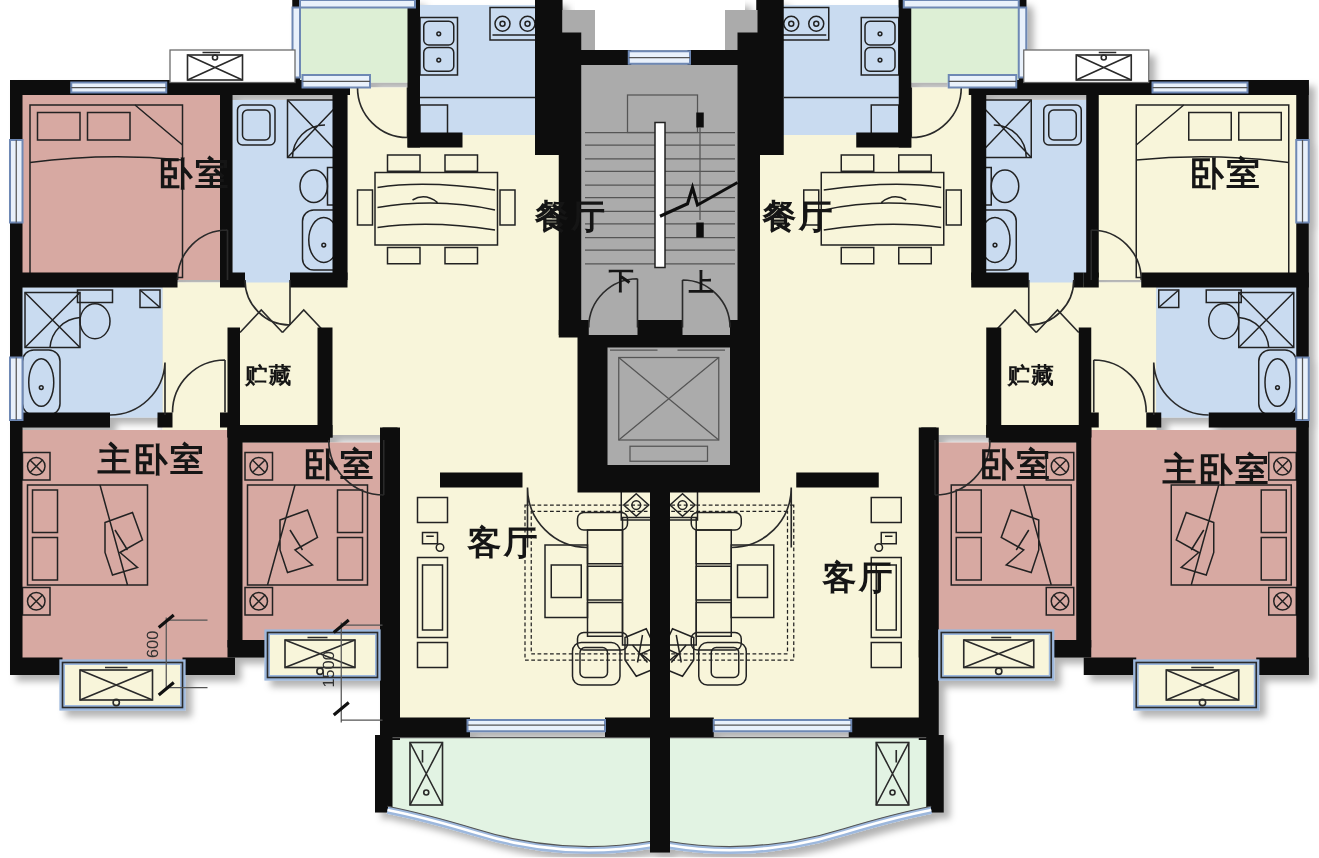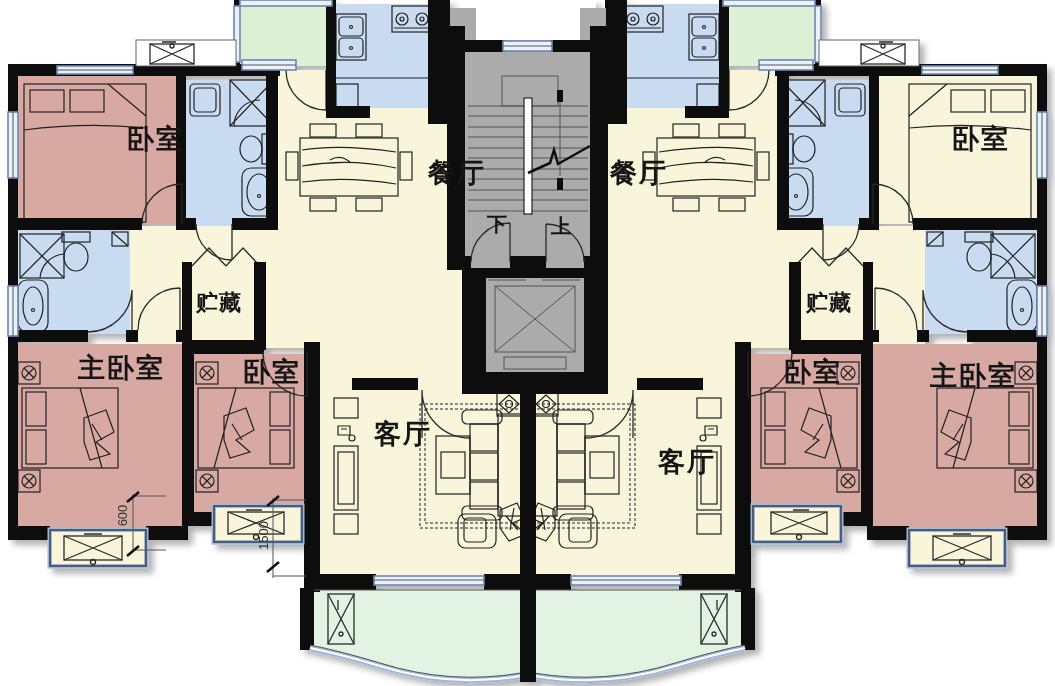--- a/index.html
+++ b/index.html
@@ -2,21 +2,21 @@
 <html style="--wall: #0d0d0d; --pink: #d7a9a2; --blue: #c9dbf0; --cream: #f8f5da; --green-top: #ddefd5; --green-bottom: #e2f3e3; --gray: #ababab; --frame: #6e88b4; --frame-light: #9db8dd; --bedtop-right-fill: #f8f5da;"><head>
 <meta charset="utf-8">
 <style>
   html,body{margin:0;padding:0;background:#fff;}
   #plan{position:relative;width:1055px;height:686px;background:#fff;overflow:hidden;
         font-family:"Liberation Sans","DejaVu Sans",sans-serif;}
   #plan svg{position:absolute;left:0;top:0;}
   .lab{position:absolute;font-weight:bold;color:#151515;white-space:nowrap;
        font-family:"Liberation Sans","DejaVu Sans",sans-serif;letter-spacing:2px;}
   .room-lab{font-size:27px;}
-  .small-lab{font-size:22px;letter-spacing:1px;}
+  .small-lab{font-size:18px;letter-spacing:1px;}
   .stair-lab{font-size:20px;letter-spacing:0;}
   .dim-lab{font-size:13px;font-weight:normal;color:#333;letter-spacing:0;
            transform:rotate(-90deg);transform-origin:center center;text-align:center;}
   
   .wall{fill:var(--wall,#0d0d0d);}
   .pink{fill:var(--pink,#d7a9a2);}
   .bedtop{fill:var(--bedtop,var(--pink,#d7a9a2));}
   .blue{fill:var(--blue,#c9dbf0);}
   .cream{fill:var(--cream,#f8f5da);}
   .gtop{fill:var(--green-top,#ddefd5);}

